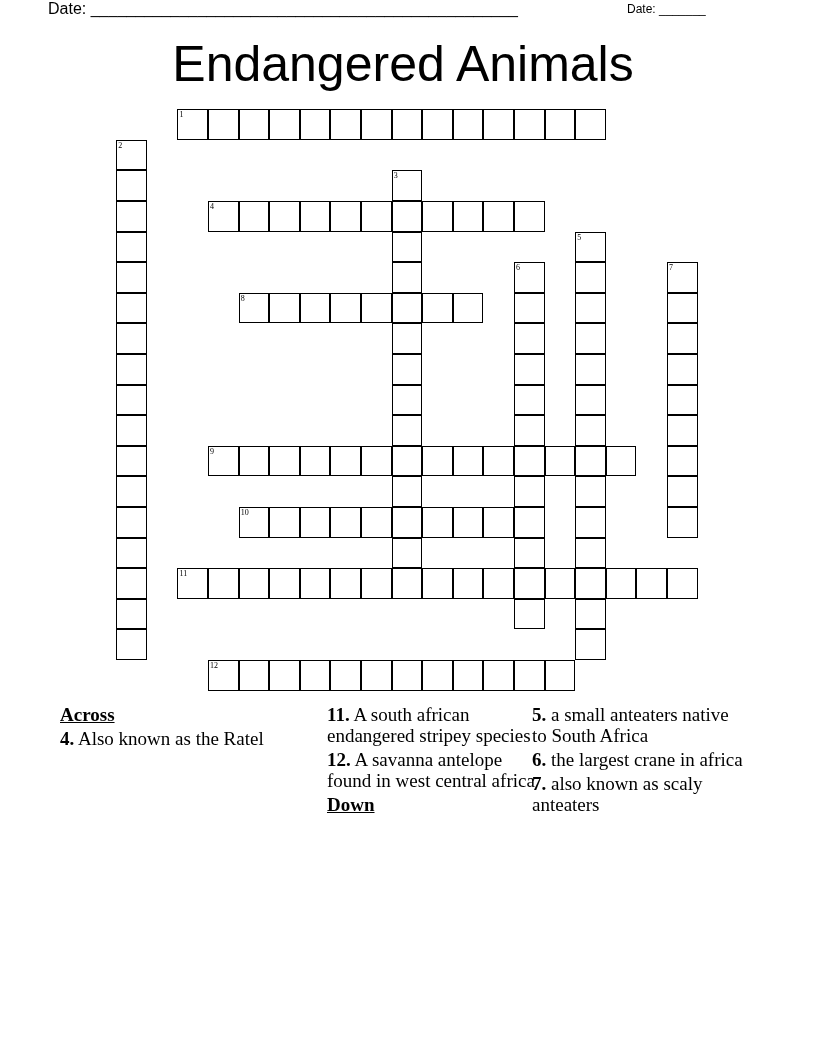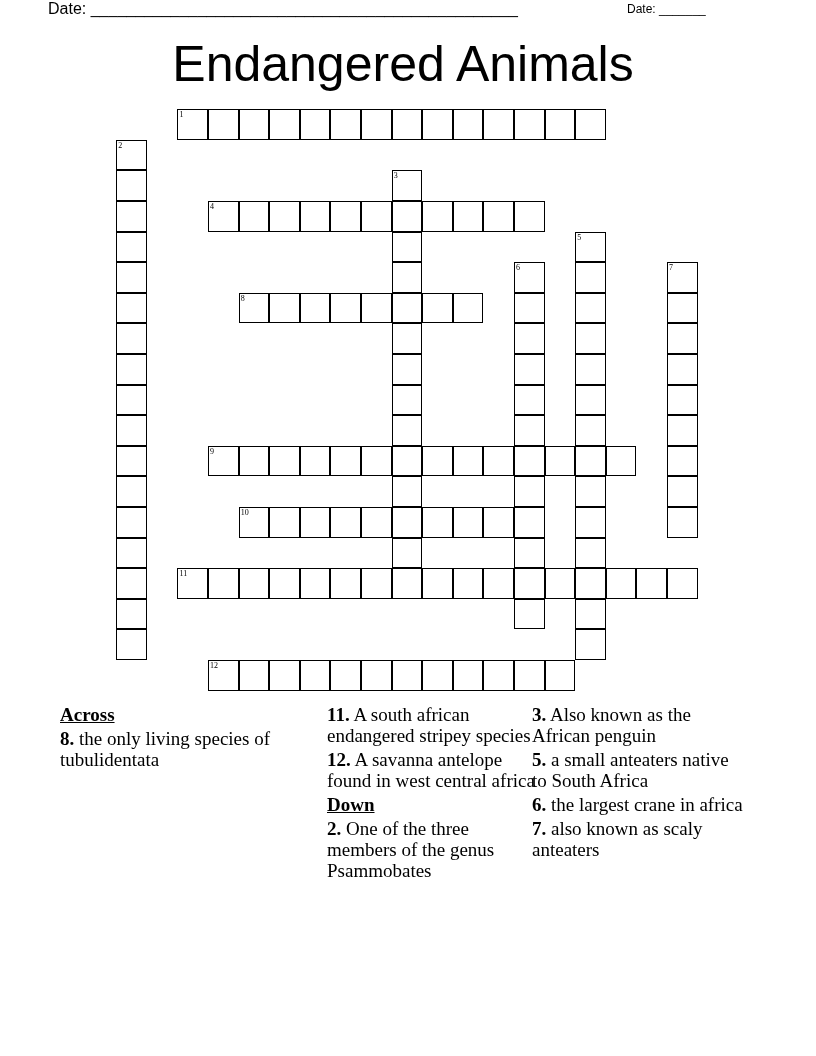--- a/index.html
+++ b/index.html
@@ -186,28 +186,26 @@
     <div class="cell" style="left: 275.4px; top: 550.8px;"></div>
     <div class="cell" style="left: 306px; top: 550.8px;"></div>
     <div class="cell" style="left: 336.6px; top: 550.8px;"></div>
     <div class="cell" style="left: 367.2px; top: 550.8px;"></div>
     <div class="cell" style="left: 397.8px; top: 550.8px;"></div>
     <div class="cell" style="left: 428.4px; top: 550.8px;"></div>
   </div>
 
 <div class="clues" style="left:60px;width:230px;">
   <div class="h">Across</div>
-  <div class="c"><b>8.</b> <span>the only living species of tubulidentata</span></div>
+  <div class="c"><b>4.</b> <span>Also known as the Ratel</span></div>
 </div>
 
 <div class="clues" style="left:290px;width:215px;margin-left:37px;">
   <div class="c"><b>11.</b> <span>A south african endangered stripey species</span></div>
   <div class="c"><b>12.</b> <span>A savanna antelope found in west central africa</span></div>
   <div class="h">Down</div>
-  <div class="c"><b>2.</b> <span>One of the three members of the genus Psammobates</span></div>
 </div>
 
 <div class="clues" style="left:532px;width:215px;">
-  <div class="c"><b>3.</b> <span>Also known as the African penguin</span></div>
   <div class="c"><b>5.</b> <span>a small anteaters native to South Africa</span></div>
   <div class="c"><b>6.</b> <span>the largest crane in africa</span></div>
   <div class="c"><b>7.</b> <span>also known as scaly anteaters</span></div>
 </div>
 
 </body></html>

